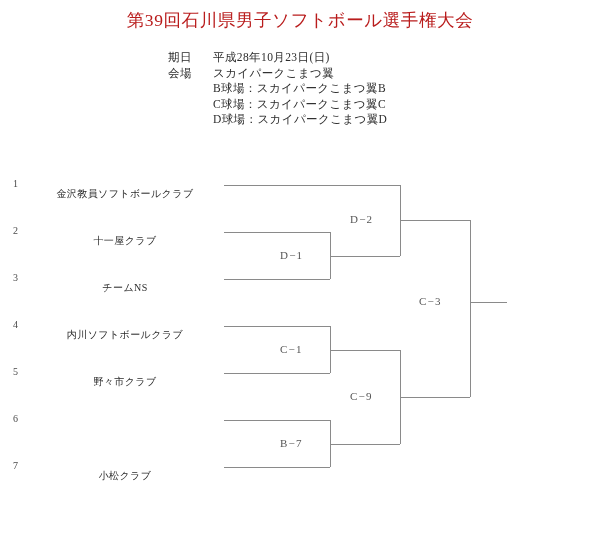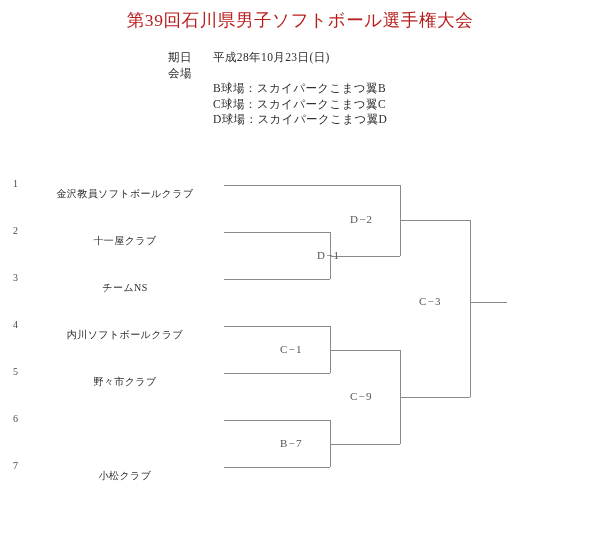--- a/index.html
+++ b/index.html
@@ -112,20 +112,21 @@
 
 <div id="page-title">第39回石川県男子ソフトボール選手権大会</div>
 
 <div id="event-info">
   <div class="info-row">
     <span class="info-label">期日</span>
     <span class="info-value">平成28年10月23日(日)</span>
   </div>
   <div class="info-row">
     <span class="info-label">会場</span>
+    <span class="info-value">スカイパークこまつ翼</span>
   </div>
   <div class="info-sub">B球場：スカイパークこまつ翼B</div>
   <div class="info-sub">C球場：スカイパークこまつ翼C</div>
   <div class="info-sub">D球場：スカイパークこまつ翼D</div>
 </div>
 
 <div id="bracket">
 
   <div class="seed-num" style="left:13px; top:178px;">1</div>
   <div class="team-name" style="top:187px;">金沢教員ソフトボールクラブ</div>
@@ -156,21 +157,21 @@
   <div class="hline" style="left: 224px; top: 326px; width: 106px; border-top-color: rgb(138, 138, 138);"></div>
 
   <div class="hline" style="left: 224px; top: 373px; width: 106px; border-top-color: rgb(138, 138, 138);"></div>
 
   <div class="hline" style="left: 224px; top: 420px; width: 106px; border-top-color: rgb(138, 138, 138);"></div>
 
   <div class="hline" style="left: 224px; top: 467px; width: 106px; border-top-color: rgb(138, 138, 138);"></div>
 
   <div class="vline" style="left: 330px; top: 232px; height: 47px; border-left-color: rgb(138, 138, 138);"></div>
   <div class="hline" style="left: 330px; top: 255.5px; width: 70px; border-top-color: rgb(138, 138, 138);"></div>
-  <div class="match-label" style="left:280px; top:249px;margin-left:37px;">D−1</div>
+  <div class="match-label" style="left:280px; top:249px;">D−1</div>
 
   <div class="vline" style="left: 400px; top: 185px; height: 70.5px; border-left-color: rgb(138, 138, 138);"></div>
   <div class="hline" style="left: 400px; top: 220px; width: 70px; border-top-color: rgb(138, 138, 138);"></div>
   <div class="match-label" style="left:350px; top:213px;">D−2</div>
 
   <div class="vline" style="left: 330px; top: 326px; height: 47px; border-left-color: rgb(138, 138, 138);"></div>
   <div class="hline" style="left: 330px; top: 349.5px; width: 70px; border-top-color: rgb(138, 138, 138);"></div>
   <div class="match-label" style="left:280px; top:343px;">C−1</div>
 
   <div class="vline" style="left: 330px; top: 420px; height: 47px; border-left-color: rgb(138, 138, 138);"></div>

